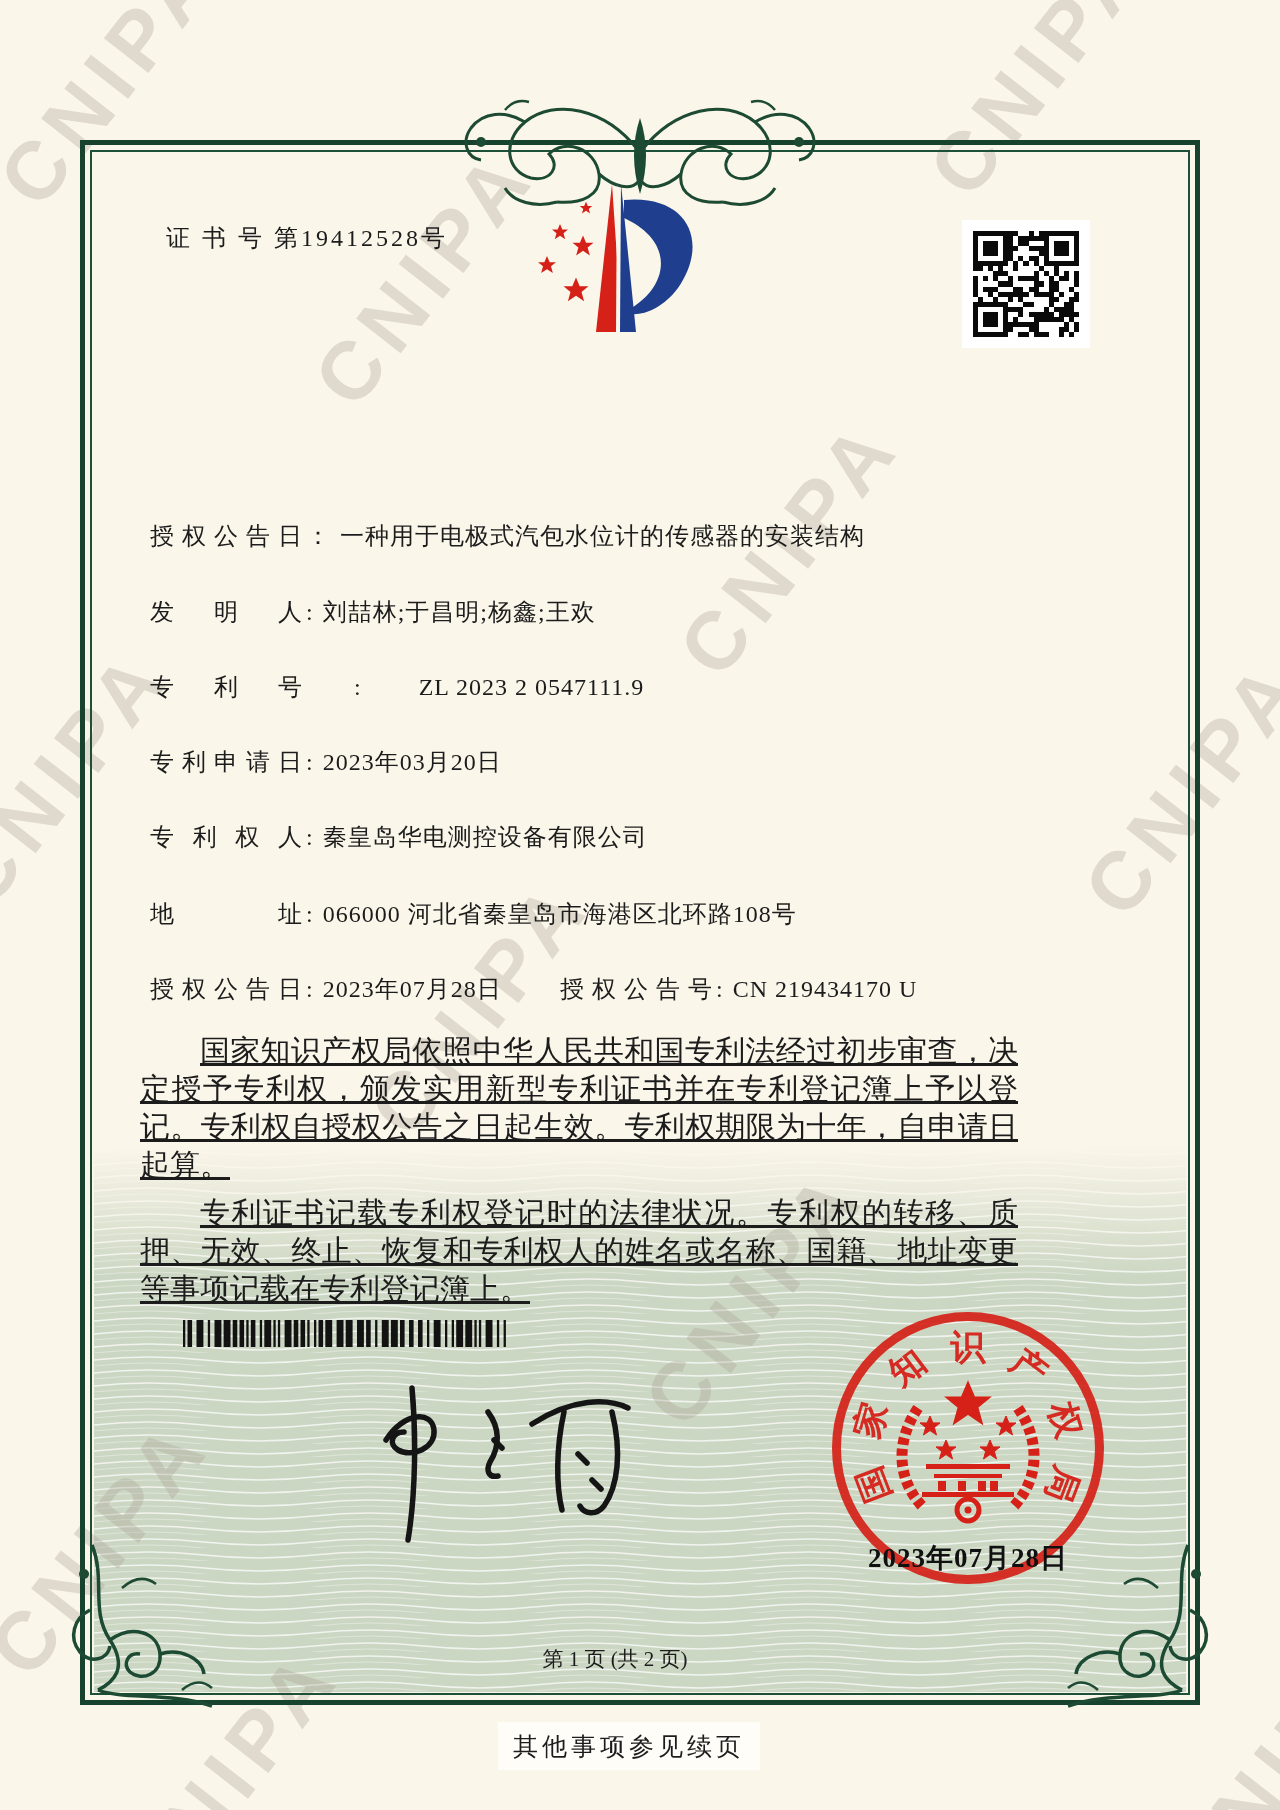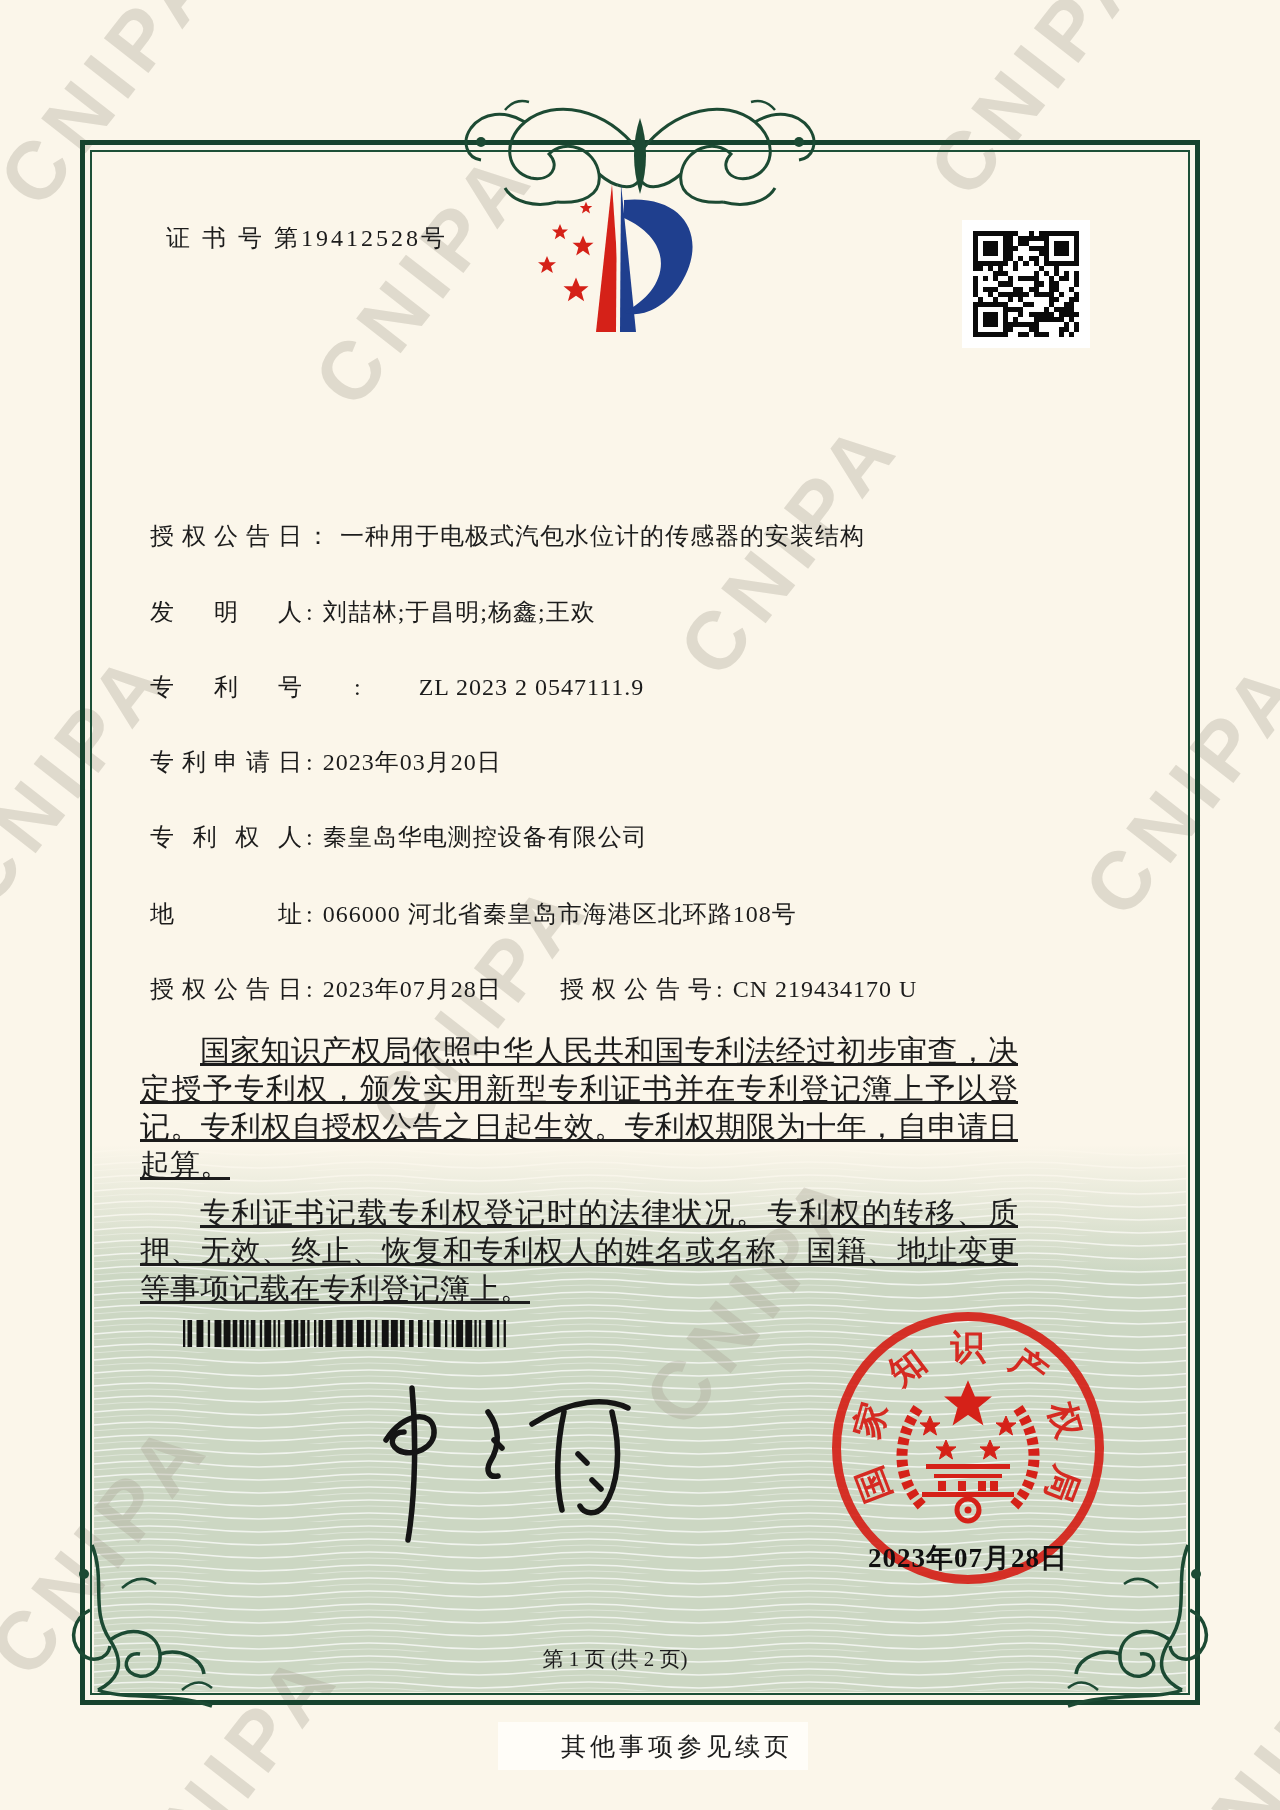--- a/index.html
+++ b/index.html
@@ -54,21 +54,21 @@
   #seal-arc{position:absolute;left:0;top:0;width:272px;height:272px;}
   #seal-arc span{position:absolute;left:50%;top:50%;font-family:"Liberation Sans","DejaVu Sans",sans-serif;
                  font-weight:bold;font-size:35px;color:rgba(213,33,24,0.95);}
   #seal-emblem{position:absolute;left:59px;top:52px;}
   #seal-date{position:absolute;left:0;top:228px;width:272px;text-align:center;font-size:27px;
              font-weight:600;color:#101010;letter-spacing:1px;}
 
   
   #page-num{position:absolute;left:0;top:1645px;width:1230px;text-align:center;font-size:21px;z-index:6;}
   #cont-note{position:absolute;left:498px;top:1722px;width:262px;height:48px;background:#fffdf8;z-index:6;
-             display:flex;align-items:center;justify-content:center;font-size:25px;letter-spacing:4px;padding-left:48px;}
+             display:flex;align-items:center;justify-content:center;font-size:25px;letter-spacing:4px;}
 </style>
 </head>
 <body>
 
 <div id="page">
 
   <span class="wm" style="left:-40px;top:30px;">CNIPA</span>
   <span class="wm" style="left:275px;top:230px;">CNIPA</span>
   <span class="wm" style="left:890px;top:20px;">CNIPA</span>
   <span class="wm" style="left:640px;top:500px;">CNIPA</span>

